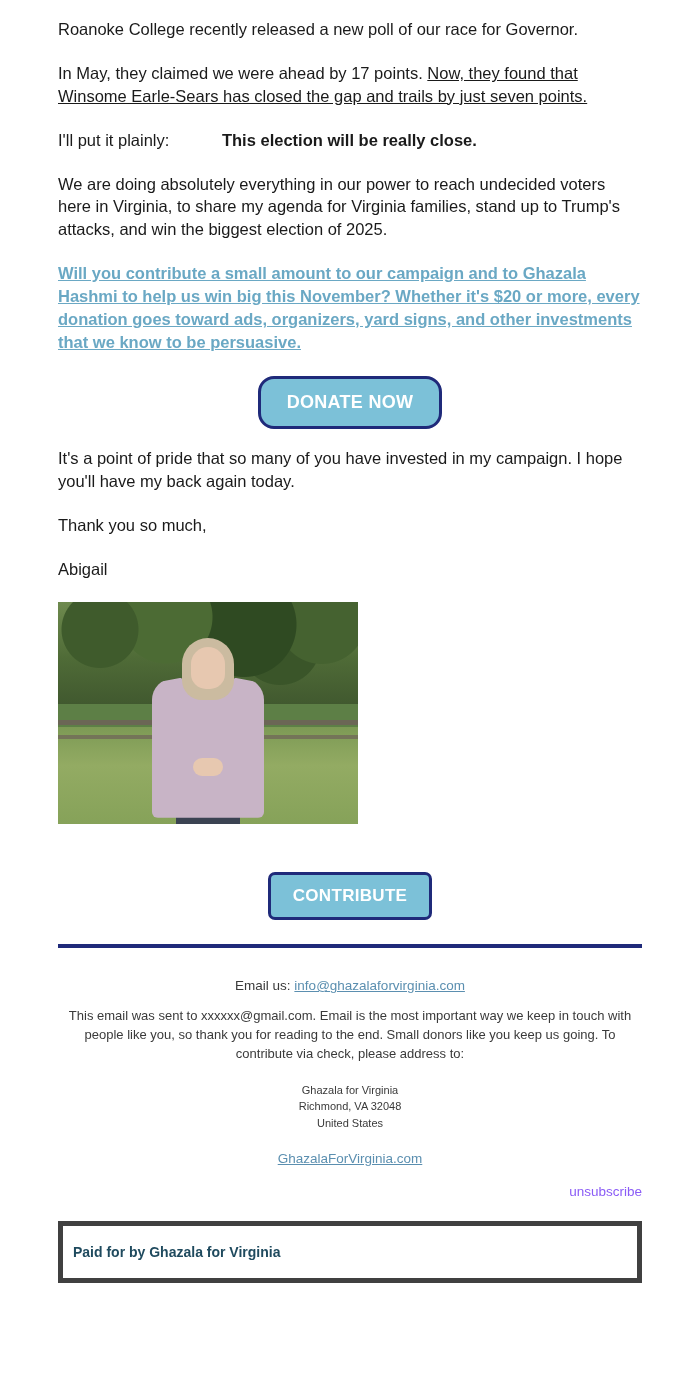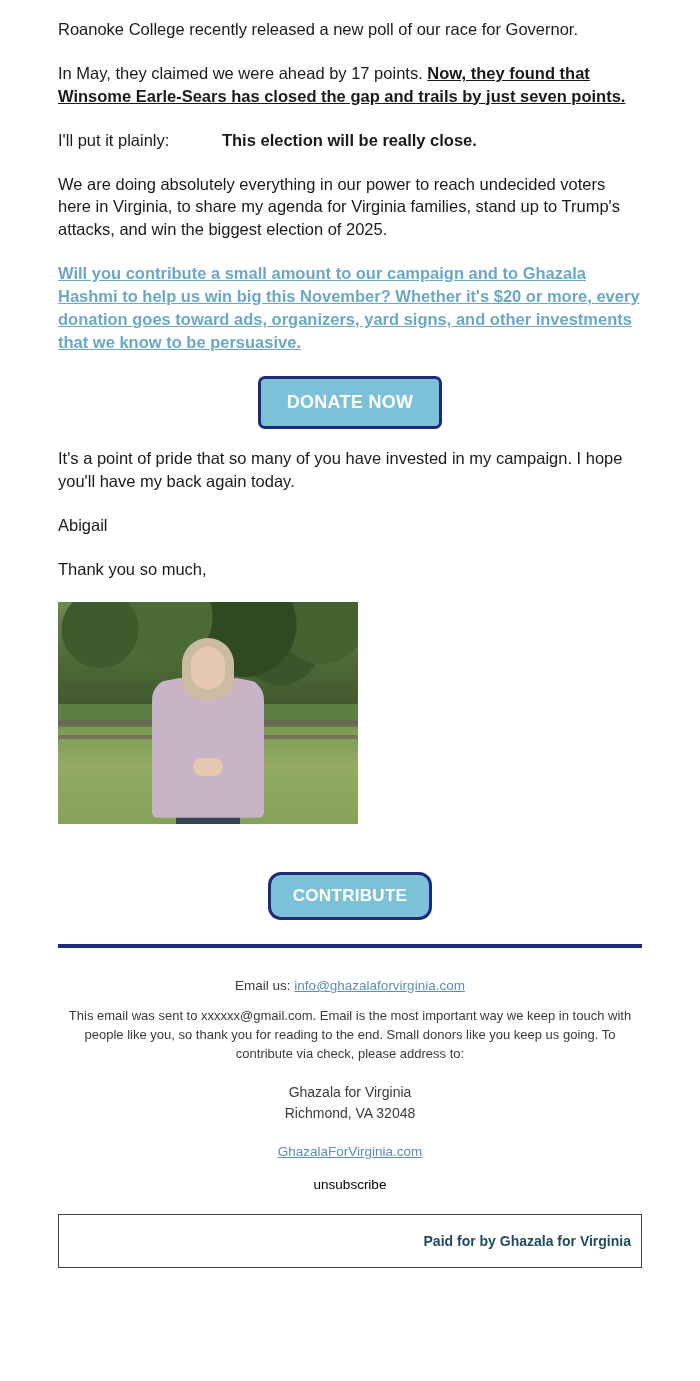--- a/index.html
+++ b/index.html
@@ -24,21 +24,20 @@
   }
   p.para {
     font-size: 16.5px;
     line-height: 1.35;
     margin: 0 0 22px 0;
     color: #1a1a1a;
   }
   p.para.first { margin-top: 0; }
   .u-line {
     text-decoration: underline;
-    font-weight: bold;
   }
   .bold { font-weight: bold; margin-left: 48px; }
   .italic { font-style: italic; }
   .link-para {
     font-size: 16.5px;
     line-height: 1.4;
     margin: 0 0 10px 0;
     color: #6aa8c4;
     font-weight: bold;
     display: block;
@@ -48,34 +47,34 @@
     margin: 22px 0 18px 0;
   }
   .donate-btn {
     display: inline-block;
     background: #7cc1d8;
     color: #ffffff;
     font-weight: bold;
     font-size: 18px;
     letter-spacing: .3px;
     padding: 13px 26px;
-    border-radius: 7px;
+    border-radius: 16px;
     border: 3px solid #1f2a7a;
     text-decoration: none;
     cursor: pointer;
   }
   .contribute-btn {
     display: inline-block;
     background: #7cc1d8;
     color: #ffffff;
     font-weight: bold;
     font-size: 17px;
     letter-spacing: .3px;
     padding: 11px 22px;
-    border-radius: 13px;
+    border-radius: 7px;
     border: 3px solid #1f2a7a;
     text-decoration: none;
     cursor: pointer;
   }
   .photo {
     width: 300px;
     height: 222px;
     margin: 22px 0 0 0;
     display: block;
     position: relative;
@@ -165,38 +164,39 @@
     color: #5b8fb0;
     text-decoration: underline;
   }
   .footer .disclaimer {
     font-size: 13px;
     line-height: 1.45;
     margin: 0 0 18px 0;
     padding: 0 10px;
   }
   .footer .address {
-    font-size: 14px;
+    font-size: 11px;
     line-height: 1.5;
     margin: 0 0 20px 0;
   }
   .footer .site-link {
     font-size: 13.5px;
     margin: 7px 0 18px 0;
   }
   .footer .unsub {
     font-size: 13.5px;
     margin: 0 0 22px 0;
-    color: #000000;
+    color: #8b5cf6;
+    text-align: right;
   }
   .paidfor {
     margin: 0 58px 20px 58px;
-    border: 1px solid #404040;
+    border: 5px solid #404040;
     padding: 18px 10px;
-    text-align: right;
+    text-align: left;
     font-size: 14px;
     font-weight: bold;
     color: #1f4a5e;
   }
 </style>
 </head>
 <body>
 
 <div class="email-wrap">
 
@@ -216,23 +216,23 @@
 
 
     <a href="#" class="link-para">Will you contribute a small amount to our campaign and to Ghazala Hashmi to help us win big this November? Whether it's $20 or more, every donation goes toward ads, organizers, yard signs, and other investments that we know to be persuasive.</a>
 
     <div class="btn-row">
       <a href="#" class="donate-btn">DONATE NOW</a>
     </div>
 
     <p class="para">It's a point of pride that so many of you have invested in my campaign. I hope you'll have my back again today.</p>
 
+    <p class="para">Thank you so much,</p>
+
     <p class="para">Abigail</p>
-
-    <p class="para">Thank you so much,</p>
 
     <div class="photo">
       <div class="sky"></div>
       <div class="trees"></div>
       <div class="lawn"></div>
       <div class="fence"></div>
       <div class="fence2"></div>
       <div class="person-pants"></div>
       <div class="person-shirt"></div>
       <div class="person-jacket"></div>
@@ -253,20 +253,21 @@
 
     <div class="email-us">
       <span>Email us: </span><a href="#">info@ghazalaforvirginia.com</a>
     </div>
 
     <div class="disclaimer">This email was sent to xxxxxx@gmail.com. Email is the most important way we keep in touch with people like you, so thank you for reading to the end. Small donors like you keep us going. To contribute via check, please address to:</div>
 
     <div class="address">
       <div>Ghazala for Virginia</div>
       <div>Richmond, VA 32048</div>
+      <div>United States</div>
     </div>
 
     <div class="site-link">
       <a href="#">GhazalaForVirginia.com</a>
     </div>
 
     <div class="unsub">
       <span>unsubscribe</span>
     </div>
 

